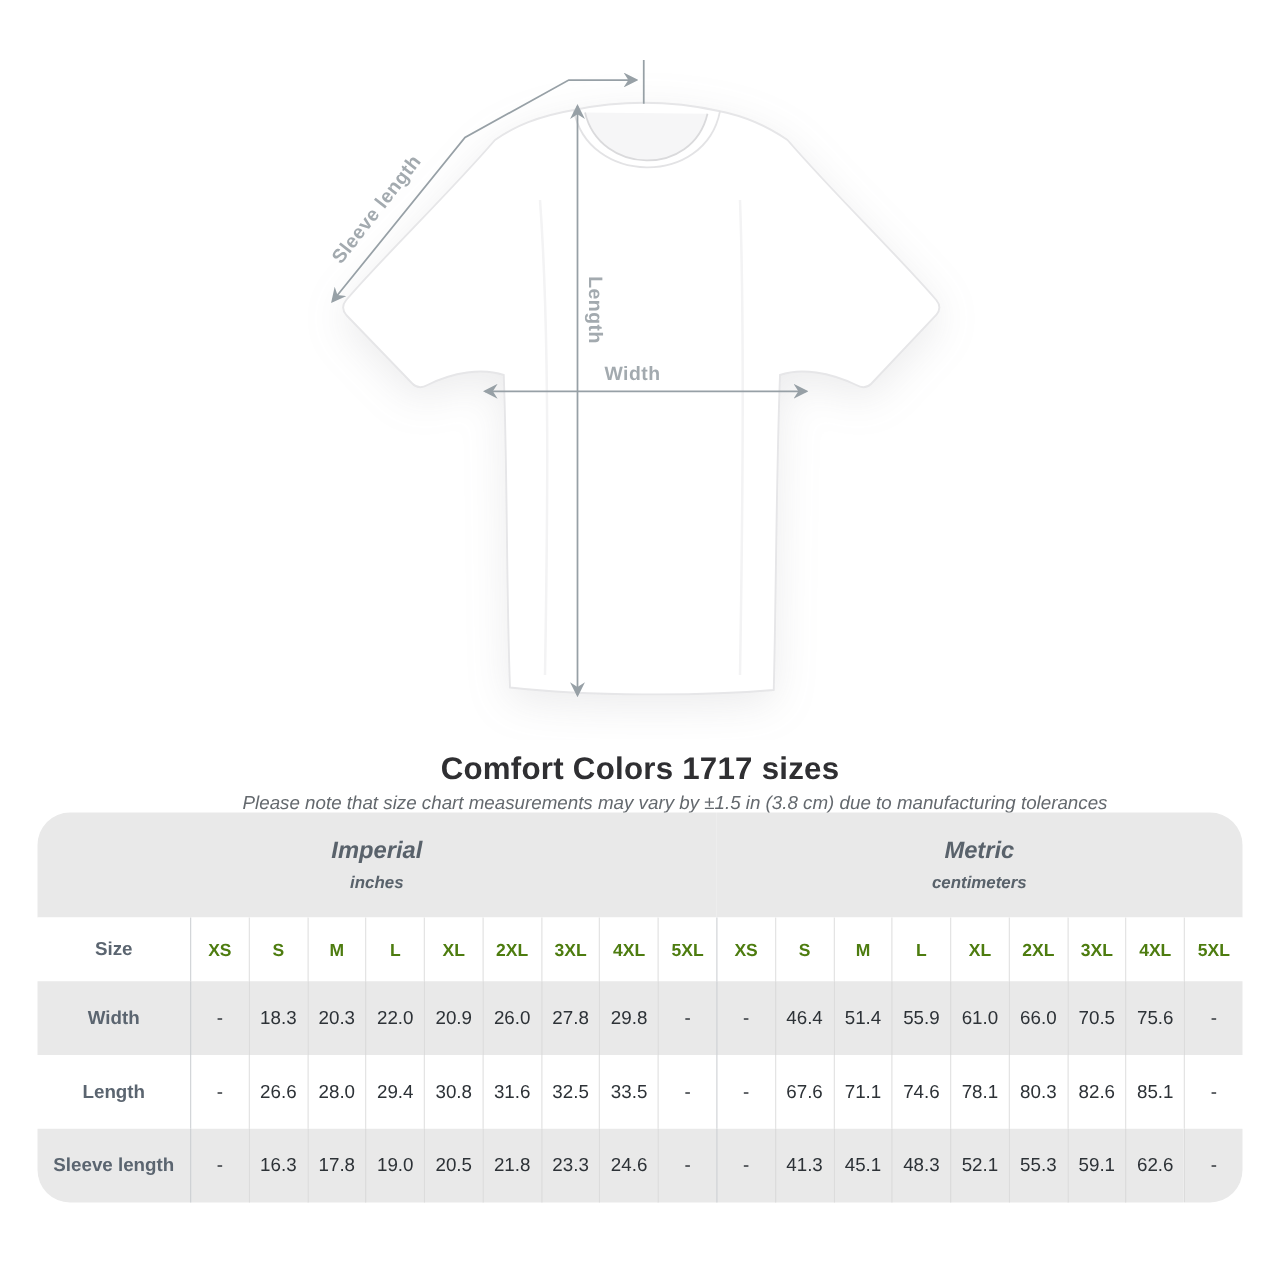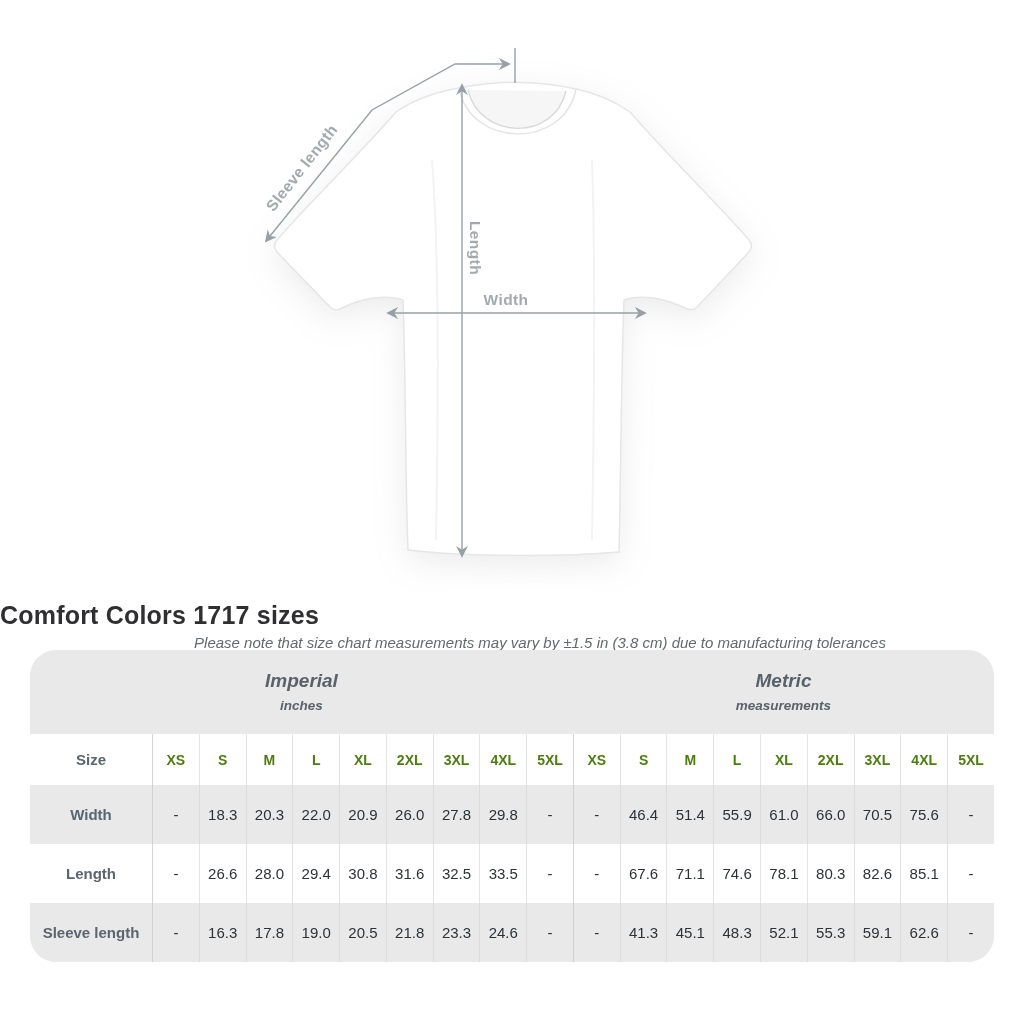--- a/index.html
+++ b/index.html
@@ -15,21 +15,21 @@
   .dim-label {
     position:absolute; color:#a3aaaf; font-weight:700; font-size:15.5px;
     letter-spacing:0.4px; white-space:nowrap; transform-origin:center;
   }
   .lbl-sleeve { left:302px; top:168px; transform:translate(-50%,-50%) rotate(-52deg); }
   .lbl-length { left:475px; top:248px; transform:translate(-50%,-50%) rotate(90deg); }
   .lbl-width  { left:506px; top:300px; transform:translate(-50%,-50%); }
 
   
   .chart-title {
-    position:absolute; top:601px; left:0; width:1024px; text-align:left;
+    position:absolute; top:601px; left:0; width:1024px; text-align:center;
     font-size:25px; font-weight:700; color:#2f2f32; letter-spacing:0.2px;
   }
   .chart-note {
     position:absolute; top:634px; left:0; width:1024px; text-align:center;
     font-size:15px; font-style:italic; color:#64696e;margin-left:28px;
   }
 
   
   table.size-table {
     position:absolute; left:30px; top:650px; width:964px;
@@ -135,21 +135,21 @@
       <col style="width: 46.7778px;">
     </colgroup>
   <thead>
     <tr class="band-row">
       <th class="band-left" colspan="10">
         <div class="band-label">Imperial</div>
         <div class="band-sub">inches</div>
       </th>
       <th class="band-right" colspan="9">
         <div class="band-label">Metric</div>
-        <div class="band-sub">measurements</div>
+        <div class="band-sub">centimeters</div>
       </th>
     </tr>
     <tr class="size-row">
       <th class="row-label">Size</th>
     <th class="size-h group-start">XS</th>
         <th class="size-h">S</th>
         <th class="size-h">M</th>
         <th class="size-h">L</th>
         <th class="size-h">XL</th>
         <th class="size-h">2XL</th>

